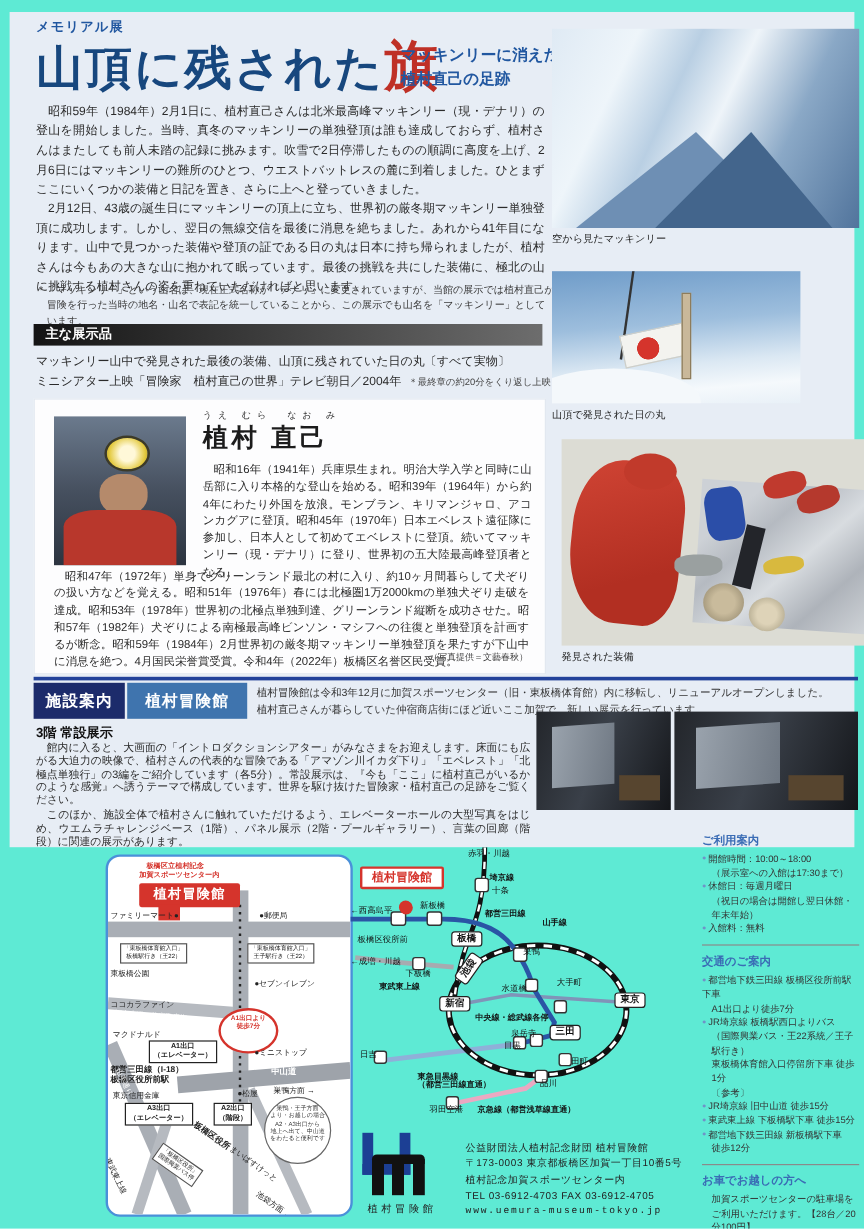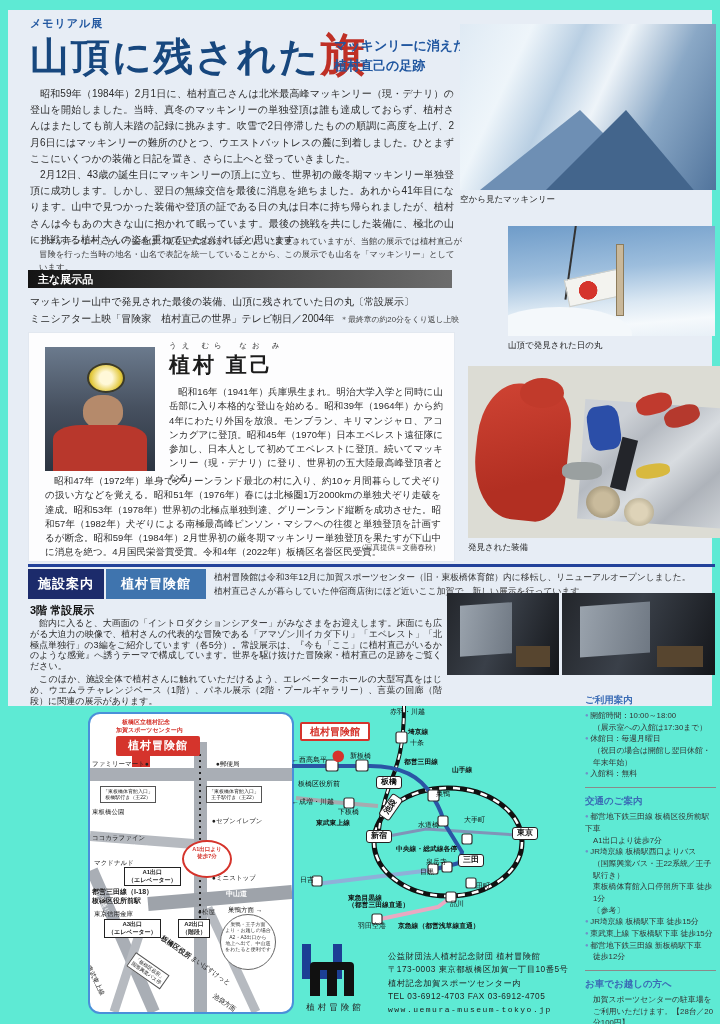--- a/index.html
+++ b/index.html
@@ -154,21 +154,21 @@
   </div>
 
   <div class="intro">
     <p>昭和59年（1984年）2月1日に、植村直己さんは北米最高峰マッキンリー（現・デナリ）の登山を開始しました。当時、真冬のマッキンリーの単独登頂は誰も達成しておらず、植村さんはまたしても前人未踏の記録に挑みます。吹雪で2日停滞したものの順調に高度を上げ、2月6日にはマッキンリーの難所のひとつ、ウエストバットレスの麓に到着しました。ひとまずここにいくつかの装備と日記を置き、さらに上へと登っていきました。</p>
     <p>2月12日、43歳の誕生日にマッキンリーの頂上に立ち、世界初の厳冬期マッキンリー単独登頂に成功します。しかし、翌日の無線交信を最後に消息を絶ちました。あれから41年目になります。山中で見つかった装備や登頂の証である日の丸は日本に持ち帰られましたが、植村さんは今もあの大きな山に抱かれて眠っています。最後の挑戦を共にした装備に、極北の山に挑戦する植村さんの姿を重ねていただければと思います。</p>
   </div>
   <div class="note">＊「マッキンリー」という山名は、現在正式名称が「デナリ」に変更されていますが、当館の展示では植村直己が冒険を行った当時の地名・山名で表記を統一していることから、この展示でも山名を「マッキンリー」としています。</div>
 
   <div class="exbar">主な展示品</div>
   <div class="exlines">
-    <div>マッキンリー山中で発見された最後の装備、山頂に残されていた日の丸〔常設展示〕</div>
+    <div>マッキンリー山中で発見された最後の装備、山頂に残されていた日の丸〔すべて実物〕</div>
     <div><span>ミニシアター上映「冒険家　植村直己の世界」テレビ朝日／2004年</span><span class="small">＊最終章の約20分をくり返し上映します</span></div>
   </div>
 
   <div class="card">
     <div class="pphoto">
       <div class="lamp"></div>
       <div class="face"></div>
       <div class="jacket"></div>
     </div>
     <div class="pname">
@@ -177,21 +177,21 @@
     </div>
     <p class="bio1">昭和16年（1941年）兵庫県生まれ。明治大学入学と同時に山岳部に入り本格的な登山を始める。昭和39年（1964年）から約4年にわたり外国を放浪。モンブラン、キリマンジャロ、アコンカグアに登頂。昭和45年（1970年）日本エベレスト遠征隊に参加し、日本人として初めてエベレストに登頂。続いてマッキンリー（現・デナリ）に登り、世界初の五大陸最高峰登頂者となる。</p>
     <p class="bio2">昭和47年（1972年）単身でグリーンランド最北の村に入り、約10ヶ月間暮らして犬ぞりの扱い方などを覚える。昭和51年（1976年）春には北極圏1万2000kmの単独犬ぞり走破を達成。昭和53年（1978年）世界初の北極点単独到達、グリーンランド縦断を成功させた。昭和57年（1982年）犬ぞりによる南極最高峰ビンソン・マシフへの往復と単独登頂を計画するが断念。昭和59年（1984年）2月世界初の厳冬期マッキンリー単独登頂を果たすが下山中に消息を絶つ。4月国民栄誉賞受賞。令和4年（2022年）板橋区名誉区民受賞。</p>
     <div class="credit">（写真提供＝文藝春秋）</div>
   </div>
 
   <figure class="fig" style="left:460px;top:24px;width:256px;">
     <div class="ph ph-aerial"></div>
     <figcaption>空から見たマッキンリー</figcaption>
   </figure>
-  <figure class="fig" style="left:460px;top:226px;width:207px;margin-left:48px;">
+  <figure class="fig" style="left:460px;top:226px;width:207px;">
     <div class="ph ph-flag">
       <div class="snow"></div>
       <div class="wire"></div>
       <div class="flag"></div>
       <div class="pole"></div>
     </div>
     <figcaption>山頂で発見された日の丸</figcaption>
   </figure>
   <figure class="fig" style="left:468px;top:366px;width:269px;">
     <div class="ph ph-gear">
@@ -357,21 +357,21 @@
       </div>
     <div class="divider"></div>
     <h4>交通のご案内</h4>
     <div>
         <div class="info-line bullet">都営地下鉄三田線 板橋区役所前駅下車</div>
         <div class="info-line">A1出口より徒歩7分</div>
         <div class="info-line bullet">JR埼京線 板橋駅西口よりバス</div>
         <div class="info-line">（国際興業バス・王22系統／王子駅行き）</div>
         <div class="info-line">東板橋体育館入口停留所下車 徒歩1分</div>
         <div class="info-line">〔参考〕</div>
-        <div class="info-line bullet">JR埼京線 板橋駅下車 徒歩15分</div>
+        <div class="info-line bullet">JR埼京線 旧中山道 徒歩15分</div>
         <div class="info-line bullet">東武東上線 下板橋駅下車 徒歩15分</div>
         <div class="info-line bullet">都営地下鉄三田線 新板橋駅下車</div>
         <div class="info-line">徒歩12分</div>
       </div>
     <div class="divider"></div>
     <h4>お車でお越しの方へ</h4>
     <div>
         <div class="info-line">加賀スポーツセンターの駐車場をご利用いただけます。【28台／20分100円】</div>
       </div>
   </div>

